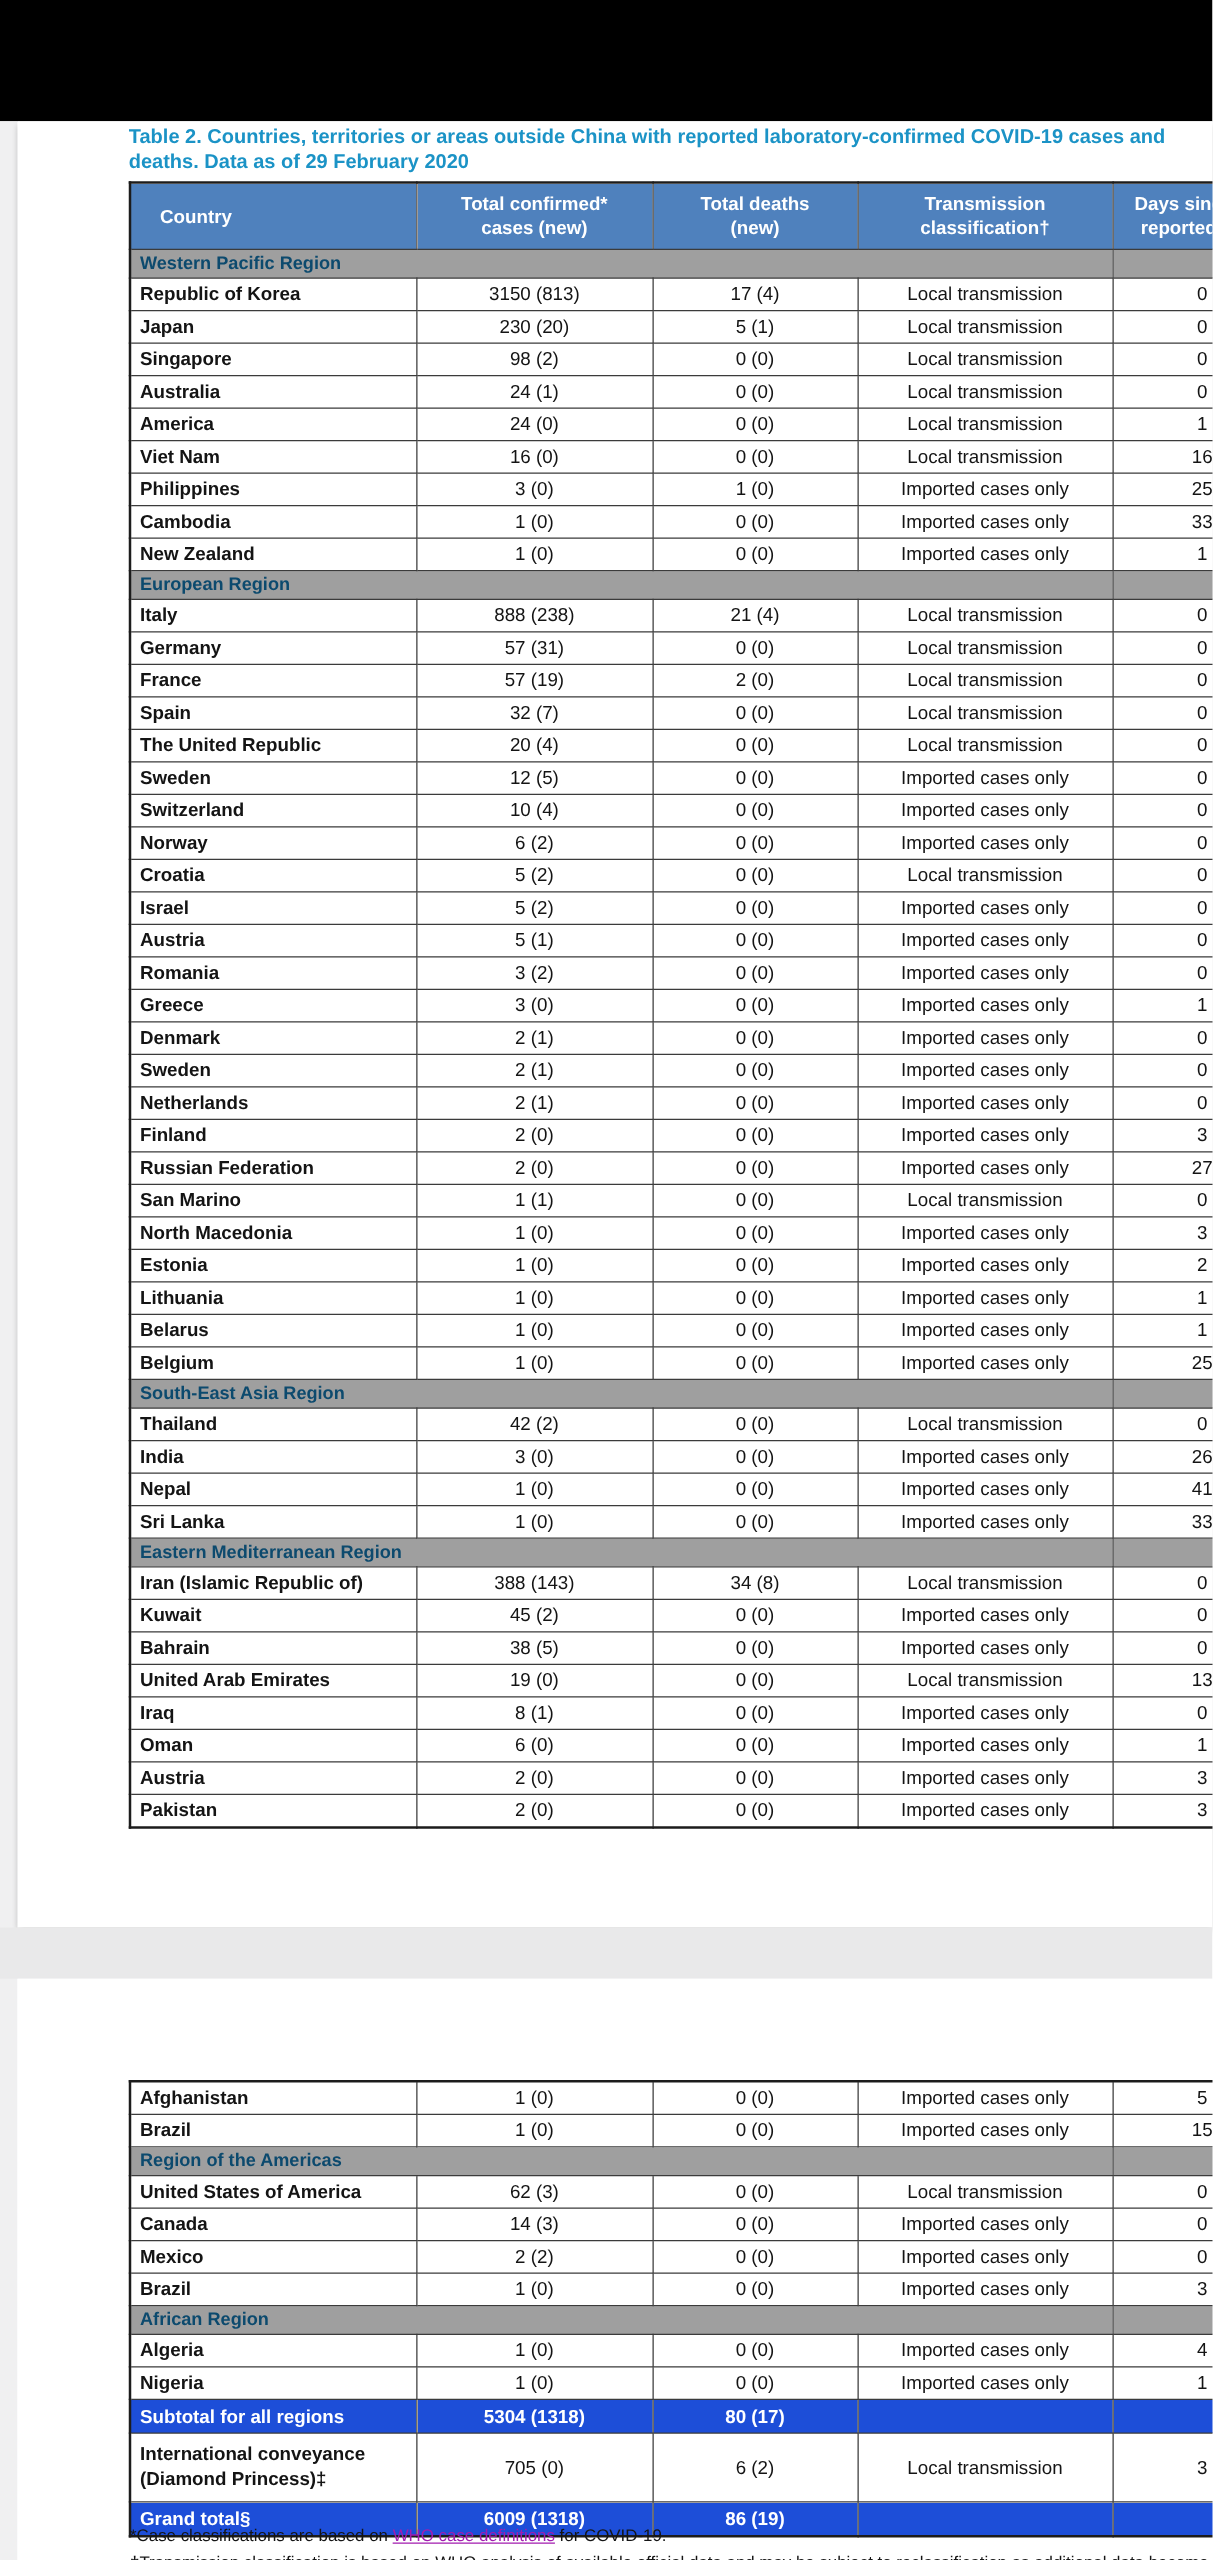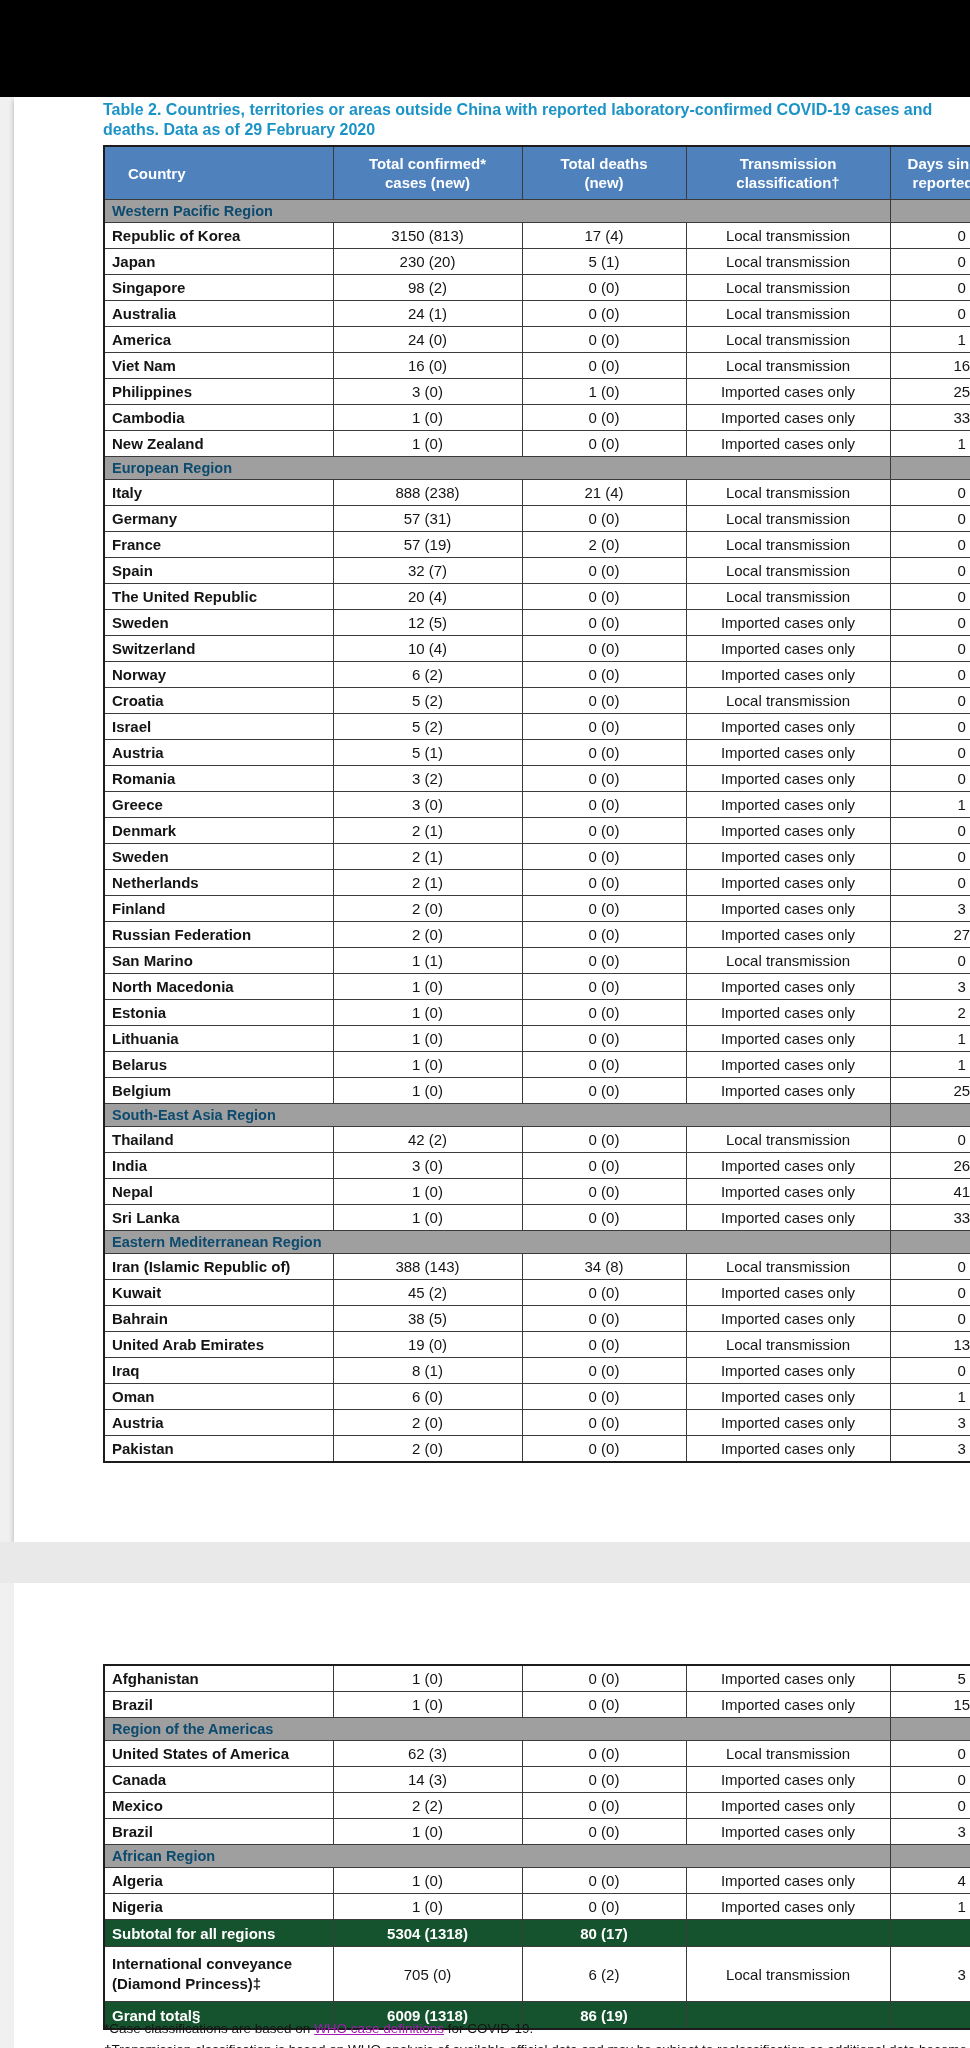--- a/index.html
+++ b/index.html
@@ -30,21 +30,21 @@
     background:#4f81bd;color:#fff;font-weight:bold;height:52px;
     font-size:15px;line-height:19px;vertical-align:middle;text-align:center;
   }
   .sheet-table th.h-country{text-align:left;padding-left:23px;}
   tr.region-row td{
     background:#9f9f9f;color:#0c4a6e;font-weight:bold;height:22px;
     text-align:left;padding-left:7px;font-size:14.5px;
   }
   .sheet-table td{height:25px;text-align:center;vertical-align:middle;}
   .sheet-table td.country-cell{text-align:left;padding-left:7px;font-weight:bold;}
-  tr.total-row td{background:#14532d;color:#fff;font-weight:bold;text-align:center;height:26px;margin-left:12px;}
+  tr.total-row td{background:#1d4ed8;color:#fff;font-weight:bold;text-align:center;height:26px;margin-left:12px;}
   tr.total-row td.country-cell{text-align:left;}
   tr.conveyance-row td{height:50px;}
   tr.conveyance-row td.country-cell{line-height:20px;padding-top:2px;padding-bottom:2px;}
   .footnote{
     position:absolute;left:104px;width:900px;color:#151515;
     font-size:13.5px;line-height:17px;white-space:nowrap;
   }
   .footnote-link{color:#a21caf;text-decoration:underline;cursor:pointer;}
   .fn-1{top:2020px;}
   .fn-2{top:2041px;}

